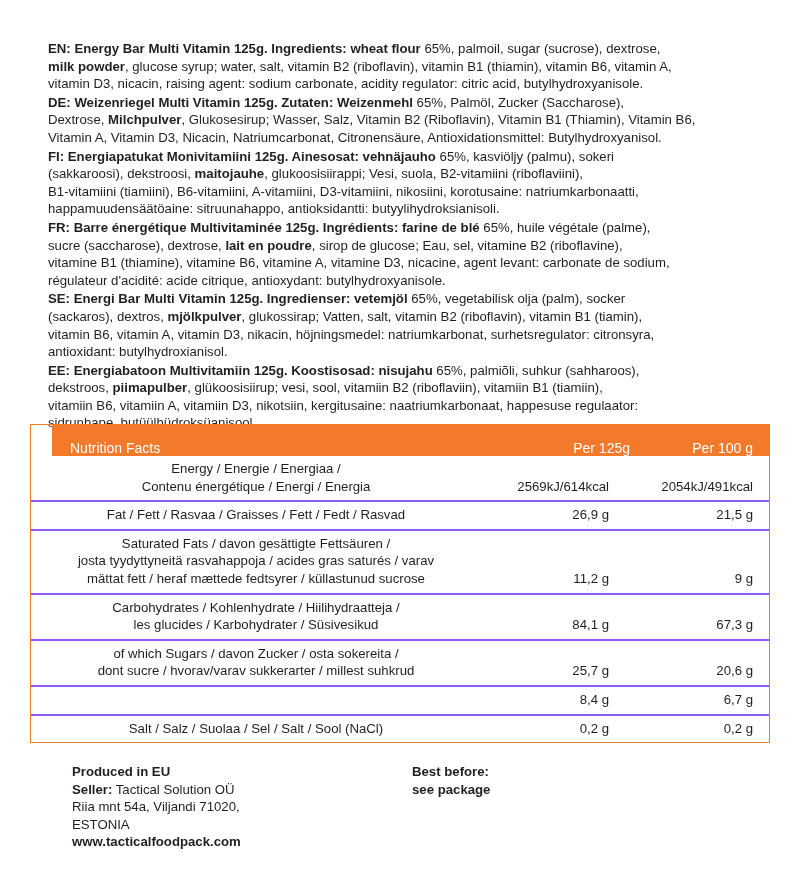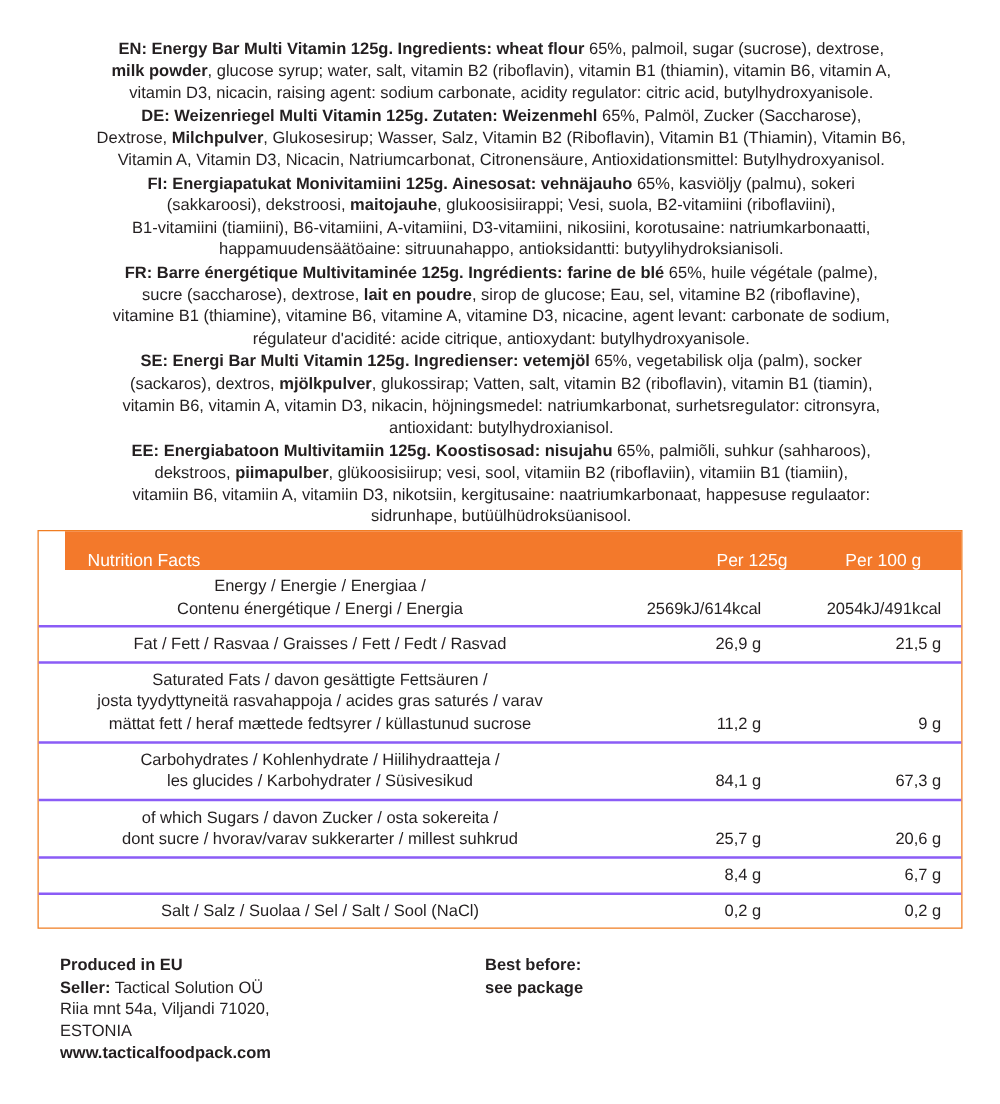--- a/index.html
+++ b/index.html
@@ -24,23 +24,23 @@
   
   .ingredients {
     position: absolute;
     left: 48px;
     top: 30px;
     width: 706px;
     font-size: 13.2px;
     line-height: 17.6px;
   }
   .ing-para {
-    margin: 0 0 0 0;
+    margin: 10px 0 0 0;
     padding: 0;
-    text-align: center;
+    text-align: left;
   }
   .ing-para + .ing-para {
     margin-top: 1px;
   }
   .b {
     font-weight: bold;
   }
 
   
   .nutrition {
@@ -56,21 +56,21 @@
     background: #f3792b;
     color: #ffffff;
     font-weight: normal;
     font-size: 14px;
     height: 31px;
     align-items: flex-end;
     margin-left: 21px;
   }
   .nut-head .c1 { flex: 0 0 432px; padding-left: 18px; box-sizing: border-box; }
   .nut-head .c2 { flex: 0 0 160px; text-align: right; padding-right: 14px; box-sizing: border-box;}
-  .nut-head .c3 { flex: 1 1 auto; text-align: right; padding-right: 32px; box-sizing: border-box;}
+  .nut-head .c3 { flex: 1 1 auto; text-align: right; padding-right: 16px; box-sizing: border-box;}
 
   .nut-row {
     display: flex;
     align-items: flex-end;
     border-top: 2px solid #8b5cf6;
     font-size: 13.2px;
     line-height: 17.6px;
     min-height: 28px;
     padding: 4px 0 5px 0;
     box-sizing: border-box;
@@ -88,21 +88,21 @@
     top: 763px;
     width: 706px;
     font-size: 13.2px;
     line-height: 17.6px;
   }
   .footer-cols {
     display: flex;
   }
   .footer .left { flex: 0 0 340px; }
   .footer .right { flex: 1 1 auto; }
-  .footer .line { display: block; }
+  .footer .line { display: block; margin-left: 24px; }
 </style>
 </head>
 <body>
 
 <div class="page">
 
   <div class="ingredients" id="ingredients-block">
       <p class="ing-para"><span class="b">EN: Energy Bar Multi Vitamin 125g. Ingredients: wheat flour</span><span> 65%, palmoil, sugar (sucrose), dextrose,</span><br><span class="b">milk powder</span><span>, glucose syrup; water, salt, vitamin B2 (riboflavin), vitamin B1 (thiamin), vitamin B6, vitamin A,</span><br><span>vitamin D3, nicacin, raising agent: sodium carbonate, acidity regulator: citric acid, butylhydroxyanisole.</span></p>
       <p class="ing-para"><span class="b">DE: Weizenriegel Multi Vitamin 125g. Zutaten: Weizenmehl</span><span> 65%, Palmöl, Zucker (Saccharose),</span><br><span>Dextrose, </span><span class="b">Milchpulver</span><span>, Glukosesirup; Wasser, Salz, Vitamin B2 (Riboflavin), Vitamin B1 (Thiamin), Vitamin B6,</span><br><span>Vitamin A, Vitamin D3, Nicacin, Natriumcarbonat, Citronensäure, Antioxidationsmittel: Butylhydroxyanisol.</span></p>
       <p class="ing-para"><span class="b">FI: Energiapatukat Monivitamiini 125g. Ainesosat: vehnäjauho</span><span> 65%, kasviöljy (palmu), sokeri</span><br><span>(sakkaroosi), dekstroosi, </span><span class="b">maitojauhe</span><span>, glukoosisiirappi; Vesi, suola, B2-vitamiini (riboflaviini),</span><br><span>B1-vitamiini (tiamiini), B6-vitamiini, A-vitamiini, D3-vitamiini, nikosiini, korotusaine: natriumkarbonaatti,</span><br><span>happamuudensäätöaine: sitruunahappo, antioksidantti: butyylihydroksianisoli.</span></p>

